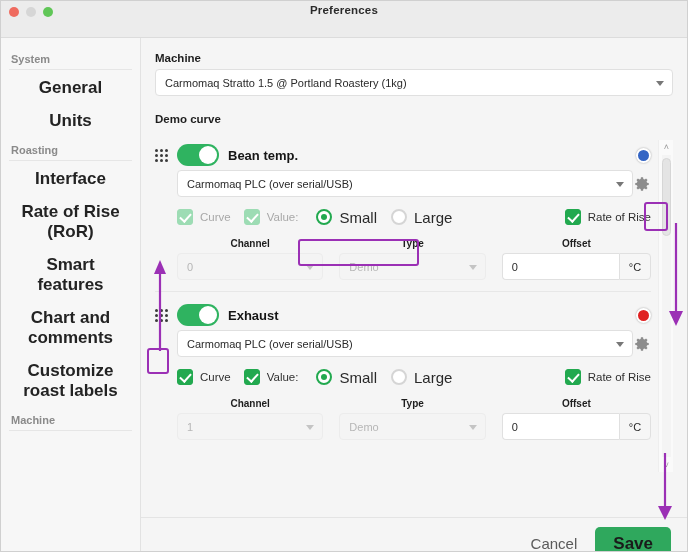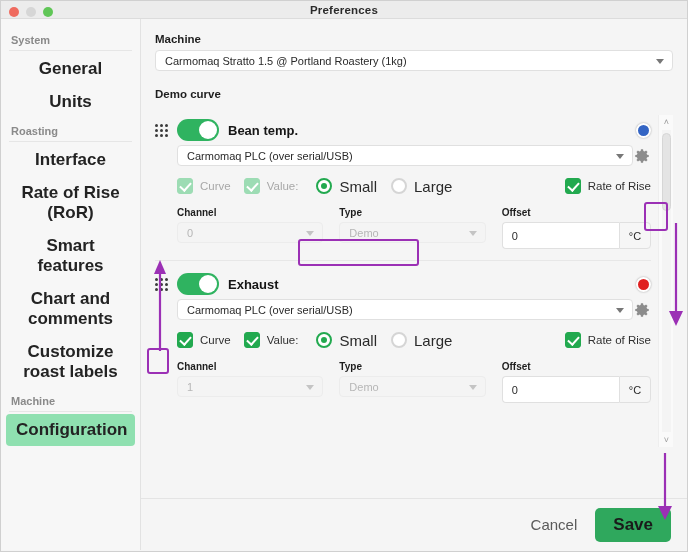--- a/index.html
+++ b/index.html
@@ -6,21 +6,21 @@
   html, body {
     width: 688px; height: 552px;
     font-family: "Liberation Sans", sans-serif;
     background: #f2f2f2;
     overflow: hidden;
   }
   .window { position: relative; width: 688px; height: 552px; background: #f5f5f5;
             border: 1px solid #d0d0d0; overflow: hidden; }
 
   
-  .titlebar { position: relative; height: 18px; background: #ececec;
+  .titlebar { position: relative; height: 37px; background: #ececec;
               border-bottom: 1px solid #dcdcdc; }
   .traffic { position: absolute; top: 6px; left: 8px; display: flex; gap: 7px; }
   .light { width: 10px; height: 10px; border-radius: 50%; }
   .l-close { background: #ef6b5f; }
   .l-min   { background: #d6d6d6; }
   .l-max   { background: #60c657; }
   .win-title { position: absolute; left: 0; right: 0; top: 3px; text-align: center;
                font-size: 11.5px; font-weight: bold; color: #2b2b2b; letter-spacing: .2px; }
 
   
@@ -34,21 +34,21 @@
   .sb-rule { height: 1px; background: #e6e6e6; margin: 0 8px 2px 8px; }
   .sb-item { font-size: 17px; font-weight: bold; color: #232323;
              padding: 6px 10px; margin: 1px 5px; border-radius: 4px; cursor: default; text-align: center; }
   .sb-item.active { background: #8fe0b0; }
 
   
   .main { position: relative; flex: 1; padding: 10px 14px 0 14px; }
   .field-label { font-size: 11.5px; font-weight: bold; color: #1e1e1e;
                  margin: 4px 0 5px 0; }
 
-  .combo { position: relative; height: 21px; background: #fff; border: 1px solid #e0e0e0;
+  .combo { position: relative; height: 27px; background: #fff; border: 1px solid #e0e0e0;
            border-radius: 4px; display: flex; align-items: center;
            padding: 0 22px 0 9px; font-size: 11px; color: #2a2a2a; }
   .combo .caret { position: absolute; right: 8px; top: 50%; width: 0; height: 0;
                   margin-top: -2px; border-left: 4px solid transparent;
                   border-right: 4px solid transparent; border-top: 5px solid #777; }
   .combo.disabled { background: #f4f4f4; border-color: #ececec; color: #b6b6b6; }
   .combo.disabled .caret { border-top-color: #c4c4c4; }
 
   .sect-gap { height: 13px; }
 
@@ -57,21 +57,21 @@
          background: #fff; flex: none; position: relative; }
   .chk.on { background: #22a94f; border-color: #22a94f; }
   .chk.on.faded { background: #9ddcb4; border-color: #9ddcb4; }
   .chk.on::after { content: ""; position: absolute; left: 4px; top: 1px;
                    width: 5px; height: 9px; border: solid #fff;
                    border-width: 0 2px 2px 0; transform: rotate(42deg); }
   .chk-label { color: #303030; font-size: 11.5px; }
   .chk-label.faded { color: #a8a8a8; }
 
   
-  .card { position: relative; background: #f5f5f5; }
+  .card { position: relative; background: #f5f5f5; text-align: center; }
   .card-head { display: flex; align-items: center; gap: 9px; height: 30px; }
   .drag-handle { width: 13px; height: 15px; display: grid; flex: none;
                  grid-template-columns: repeat(3, 3px); grid-template-rows: repeat(3, 3px);
                  gap: 2px; align-content: center; justify-content: center; cursor: grab; }
   .drag-handle i { width: 3px; height: 3px; background: #3b3b3b; border-radius: 50%; display: block; }
   .toggle { width: 42px; height: 22px; border-radius: 11px; background: #2fb360;
             position: relative; flex: none; cursor: pointer; }
   .toggle .knob { position: absolute; top: 2px; right: 2px; width: 18px; height: 18px;
                   border-radius: 50%; background: #fff; }
   .card-title { font-size: 13px; font-weight: bold; color: #161616; }
@@ -161,21 +161,20 @@
       <div class="sb-group">Roasting</div>
       <div class="sb-rule"></div>
       <div class="sb-item">Interface</div>
       <div class="sb-item">Rate of Rise (RoR)</div>
       <div class="sb-item">Smart features</div>
       <div class="sb-item">Chart and comments</div>
       <div class="sb-item">Customize roast labels</div>
 
       <div class="sb-group">Machine</div>
       <div class="sb-rule"></div>
-      <div class="sb-item active">Configuration</div>
     </div>
 
     <div class="main">
 
       <div class="field-label">Machine</div>
       <div class="combo">
         <span>Carmomaq Stratto 1.5 @ Portland Roastery (1kg)</span>
         <span class="caret"></span>
       </div>
 

